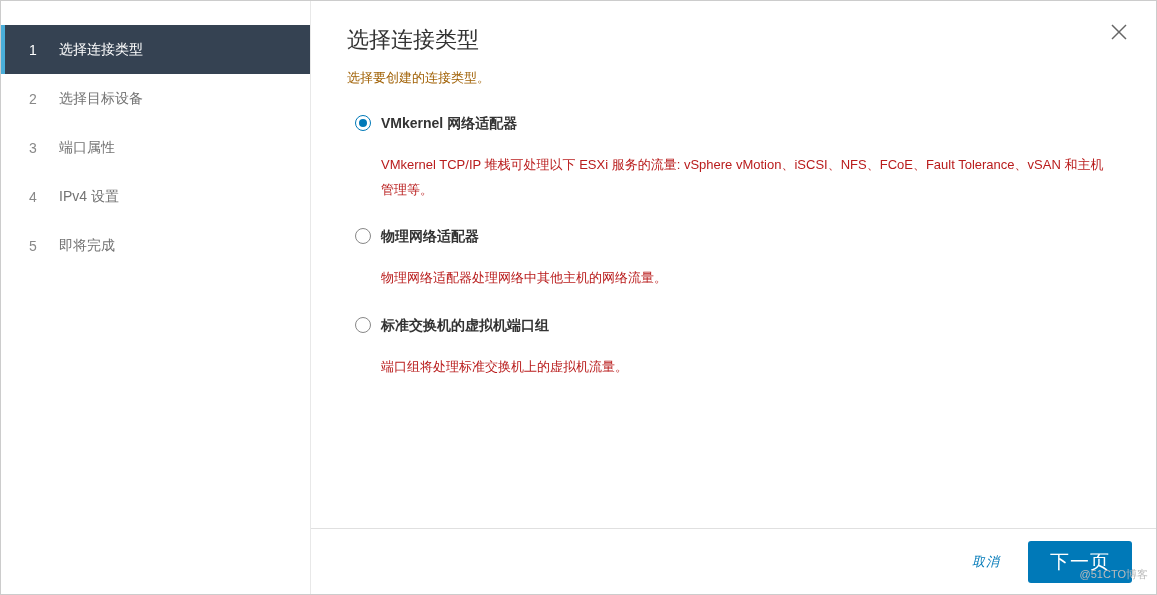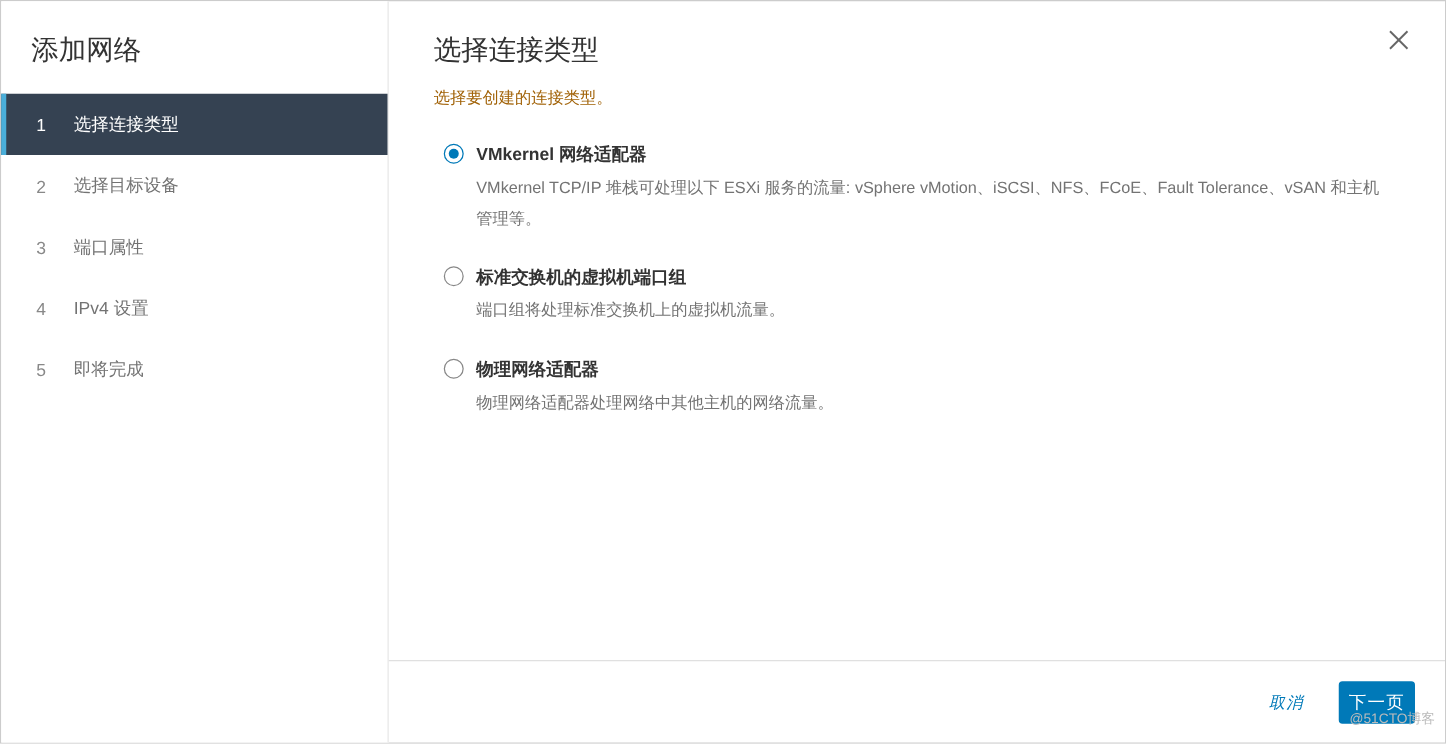--- a/index.html
+++ b/index.html
@@ -116,23 +116,23 @@
       border-radius: 50%;
       background: #0079b8;
     }
     .option-label {
       font-size: 14px;
       font-weight: 600;
       color: #333;
     }
     .option-description {
       font-size: 13px;
-      color: #737373;
+      color: #b91c1c;
       line-height: 1.9;
-      margin-top: 5px;
+      margin-top: 20px;
       padding-left: 26px;
       max-width: 760px;
     }
     .footer {
       border-top: 1px solid #e0e0e0;
       height: 66px;
       display: flex;
       align-items: center;
       justify-content: flex-end;
       padding: 0 24px;
@@ -146,40 +146,39 @@
       cursor: pointer;
       padding: 8px 10px;
       letter-spacing: 1px;
       font-style: italic;
     }
     .btn-primary {
       background: #0079b8;
       border: none;
       border-radius: 3px;
       color: #fff;
-      font-size: 14px;
-      padding: 8px 8px;
+      font-size: 19px;
+      padding: 8px 22px;
       cursor: pointer;
       letter-spacing: 1px;
     }
     .watermark {
       position: absolute;
       right: 8px;
       bottom: 12px;
       font-size: 11px;
       color: #bbb;
       pointer-events: none;
     }
   </style>
 </head>
 <body>
 
 <div class="dialog">
   <aside class="sidebar">
-    <h1 class="sidebar-title">添加网络</h1>
     <ul class="step-list">
       <li class="step-item active">
         <span class="step-number">1</span>
         <span class="step-label">选择连接类型</span>
       </li>
       <li class="step-item">
         <span class="step-number">2</span>
         <span class="step-label">选择目标设备</span>
       </li>
       <li class="step-item">
@@ -213,32 +212,32 @@
         <div class="option-header">
           <span class="radio selected"></span>
           <span class="option-label">VMkernel 网络适配器</span>
         </div>
         <div class="option-description">VMkernel TCP/IP 堆栈可处理以下 ESXi 服务的流量: vSphere vMotion、iSCSI、NFS、FCoE、Fault Tolerance、vSAN 和主机管理等。</div>
       </div>
 
       <div class="option">
         <div class="option-header">
           <span class="radio"></span>
+          <span class="option-label">物理网络适配器</span>
+        </div>
+        <div class="option-description">物理网络适配器处理网络中其他主机的网络流量。</div>
+      </div>
+
+      <div class="option">
+        <div class="option-header">
+          <span class="radio"></span>
           <span class="option-label">标准交换机的虚拟机端口组</span>
         </div>
         <div class="option-description">端口组将处理标准交换机上的虚拟机流量。</div>
       </div>
-
-      <div class="option">
-        <div class="option-header">
-          <span class="radio"></span>
-          <span class="option-label">物理网络适配器</span>
-        </div>
-        <div class="option-description">物理网络适配器处理网络中其他主机的网络流量。</div>
-      </div>
     </div>
 
     <div class="footer">
       <button class="btn-link">取消</button>
       <button class="btn-primary">下一页</button>
     </div>
 
     <div class="watermark">@51CTO博客</div>
   </section>
 </div>

